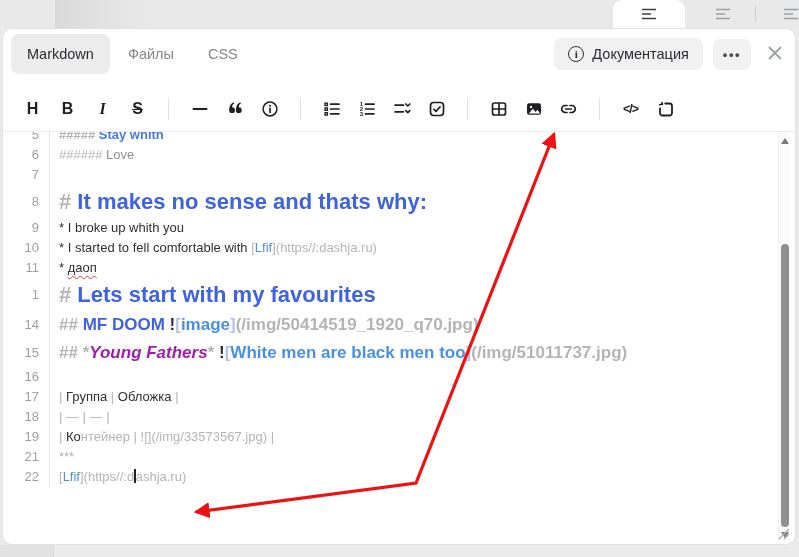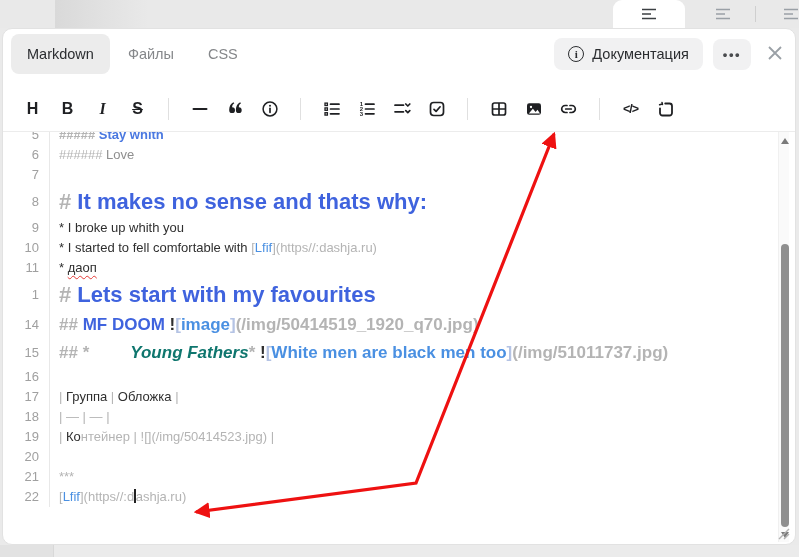--- a/index.html
+++ b/index.html
@@ -53,21 +53,21 @@
   .line { display:flex; line-height:20px; font-size:13px; color:#2f2f2f; }
   .line:first-child { margin-top:-7px; }
   .line.h1 { line-height:33px; font-size:22px; font-weight:bold; }
   .line.h2 { line-height:28px; font-size:17px; font-weight:bold; }
   .line.h5 { font-weight:bold; }
   .ln { flex:none; width:46px; text-align:right; padding-right:10px; color:#a0a0a0; font-size:13px;
     font-weight:normal; line-height:inherit; }
   .lc { flex:1; border-left:1px solid #e8e8e8; padding-left:9px; white-space:pre; min-height:100%; }
   .tk.hash, .tk.url { color:#b4b4b4; }
   .tk.h1text, .tk.h2text { color:#3f63de; }
-  .tk.h2em { color:#0f766e; font-style:italic;margin-left:41px; }
+  .tk.h2em { color:#a21caf; font-style:italic; }
   .tk.h5b { color:#4a78e0; }
   .tk.h6g { color:#8f8f8f; font-weight:normal; }
   .tk.link { color:#4a90e2; }
   .tk.bracket { color:#b4c3e4; }
   .tk.bang { color:#2f2f2f; }
   .tk.text { color:#2f2f2f; }
   .tk.misspell { text-decoration:underline; text-decoration-style:wavy; text-decoration-color:#e53935;
     text-decoration-thickness:1px; text-underline-offset:3px; }
   .caret { display:inline-block; width:1.5px; height:14px; background:#222; vertical-align:-2px; }
 
@@ -301,25 +301,21 @@
       <div class="line ">
         <span class="ln">17</span>
         <span class="lc"><span class="tk url">| </span><span class="tk text">Группа</span><span class="tk url"> | </span><span class="tk text">Обложка</span><span class="tk url"> |</span></span>
       </div>
       <div class="line ">
         <span class="ln">18</span>
         <span class="lc"><span class="tk url">| — | — |</span></span>
       </div>
       <div class="line ">
         <span class="ln">19</span>
-        <span class="lc"><span class="tk url">| </span><span class="tk text">Ко</span><span class="tk url">нтейнер</span><span class="tk url"> | </span><span class="tk url">![](/img/50414523.jpg)</span><span class="tk url"> |</span></span>
-      </div>
-      <div class="line ">
-        <span class="ln">20</span>
-        <span class="lc"></span>
+        <span class="lc"><span class="tk url">| </span><span class="tk text">Ко</span><span class="tk url">нтейнер</span><span class="tk url"> | </span><span class="tk url">![](/img/33573567.jpg)</span><span class="tk url"> |</span></span>
       </div>
       <div class="line ">
         <span class="ln">21</span>
         <span class="lc"><span class="tk url">***</span></span>
       </div>
       <div class="line ">
         <span class="ln">22</span>
         <span class="lc"><span class="tk url">[</span><span class="tk link">Lfif</span><span class="tk url">](https//:d</span><span class="caret"></span><span class="tk url">ashja.ru)</span></span>
       </div>
     </div>

